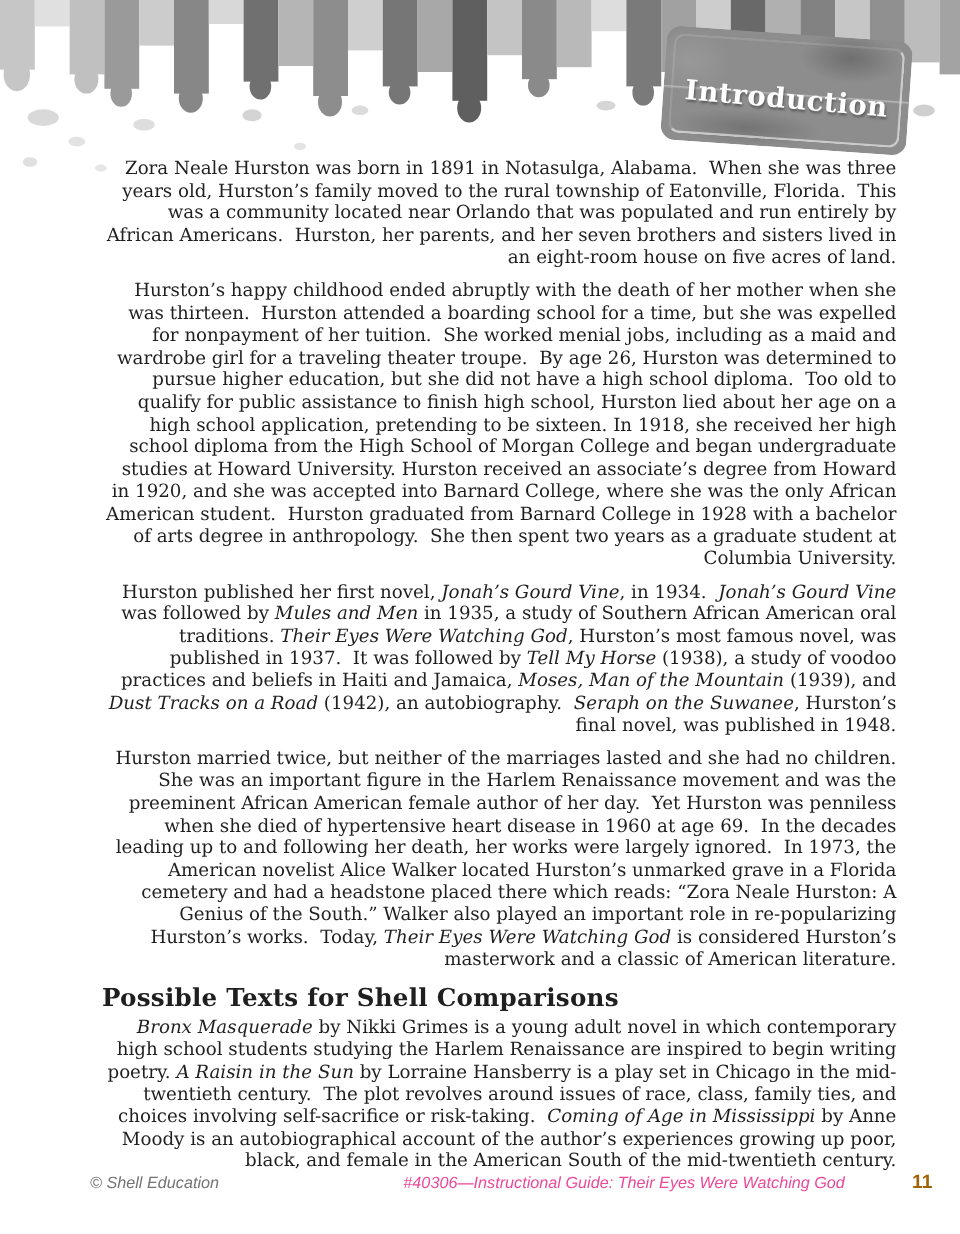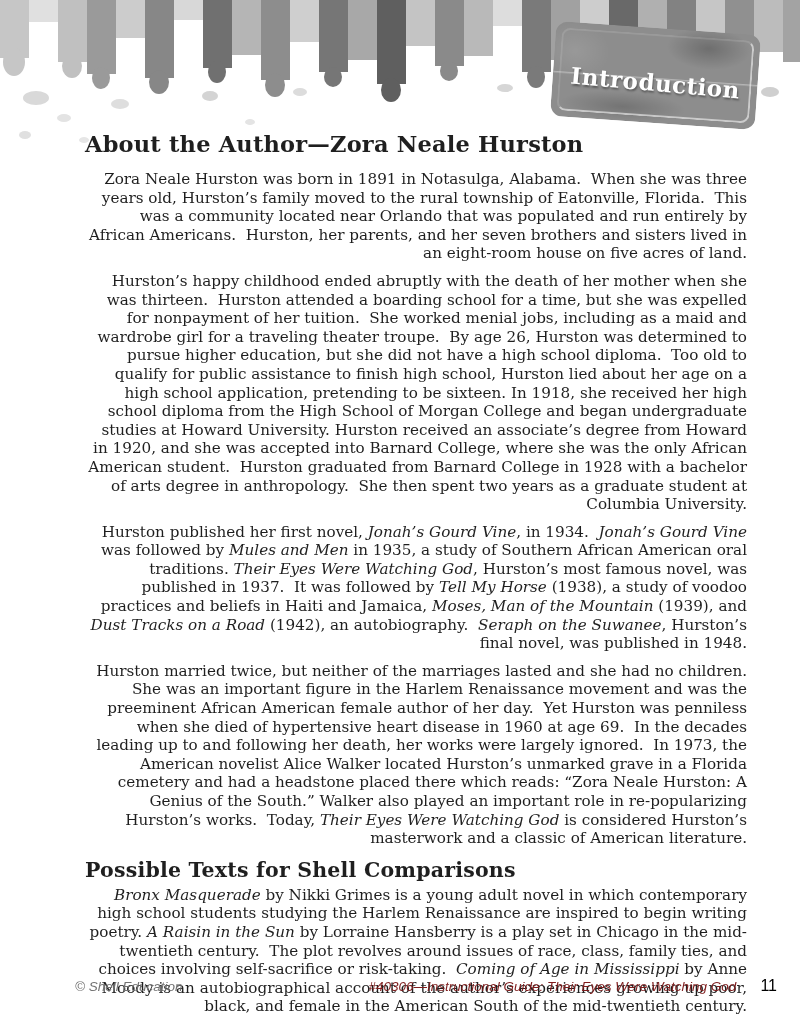--- a/index.html
+++ b/index.html
@@ -108,27 +108,28 @@
     color: #737373;
   }
   .footer .footer-right {
     display: flex;
     align-items: baseline;
     gap: 24px;
   }
   .footer .guide-ref {
     font-style: italic;
     font-size: 13.5px;
-    color: #7f1d1d;
+    color: #ec4899;
   }
   .footer .page-num {
     font-style: normal;
-    font-weight: normal;
+    font-weight: bold;
     font-size: 16px;
-    color: #000000;
+    color: #a16207;
+    margin-left: 32px;
   }
 </style>
 </head>
 <body>
 
 <div class="page">
 
   <svg class="header-art" viewBox="0 0 800 210" aria-hidden="true">
     <rect x="0" y="0" width="29" height="58" fill="#c6c6c6"></rect>
     <rect x="29" y="0" width="29" height="22" fill="#e0e0e0"></rect>
@@ -184,21 +185,20 @@
     <ellipse cx="84" cy="140" rx="5" ry="3" fill="#e6e6e6"></ellipse>
     <ellipse cx="250" cy="122" rx="5" ry="3" fill="#e4e4e4"></ellipse>
   </svg>
 
   <div class="intro-tab">
     <span class="inner-border"></span>
     <span class="tab-label">Introduction</span>
   </div>
 
   <main class="content">
-    <h1>About the Author—Zora Neale Hurston</h1>
     <p><span>Zora Neale Hurston was born in 1891 in Notasulga, Alabama.  When she was three years old, Hurston’s family moved to the rural township of Eatonville, Florida.  This was a community located near Orlando that was populated and run entirely by African Americans.  Hurston, her parents, and her seven brothers and sisters lived in an eight-room house on five acres of land.</span></p>
     <p><span>Hurston’s happy childhood ended abruptly with the death of her mother when she was thirteen.  Hurston attended a boarding school for a time, but she was expelled for nonpayment of her tuition.  She worked menial jobs, including as a maid and wardrobe girl for a traveling theater troupe.  By age 26, Hurston was determined to pursue higher education, but she did not have a high school diploma.  Too old to qualify for public assistance to finish high school, Hurston lied about her age on a high school application, pretending to be sixteen. In 1918, she received her high school diploma from the High School of Morgan College and began undergraduate studies at Howard University. Hurston received an associate’s degree from Howard in 1920, and she was accepted into Barnard College, where she was the only African American student.  Hurston graduated from Barnard College in 1928 with a bachelor of arts degree in anthropology.  She then spent two years as a graduate student at Columbia University.</span></p>
     <p><span>Hurston published her first novel, </span><em>Jonah’s Gourd Vine</em><span>, in 1934.  </span><em>Jonah’s Gourd Vine</em><span> was followed by </span><em>Mules and Men</em><span> in 1935, a study of Southern African American oral traditions. </span><em>Their Eyes Were Watching God</em><span>, Hurston’s most famous novel, was published in 1937.  It was followed by </span><em>Tell My Horse</em><span> (1938), a study of voodoo practices and beliefs in Haiti and Jamaica, </span><em>Moses, Man of the Mountain</em><span> (1939), and </span><em>Dust Tracks on a Road</em><span> (1942), an autobiography.  </span><em>Seraph on the Suwanee</em><span>, Hurston’s final novel, was published in 1948.</span></p>
     <p><span>Hurston married twice, but neither of the marriages lasted and she had no children.  She was an important figure in the Harlem Renaissance movement and was the preeminent African American female author of her day.  Yet Hurston was penniless when she died of hypertensive heart disease in 1960 at age 69.  In the decades leading up to and following her death, her works were largely ignored.  In 1973, the American novelist Alice Walker located Hurston’s unmarked grave in a Florida cemetery and had a headstone placed there which reads: “Zora Neale Hurston: A Genius of the South.” Walker also played an important role in re-popularizing Hurston’s works.  Today, </span><em>Their Eyes Were Watching God</em><span> is considered Hurston’s masterwork and a classic of American literature.</span></p>
     <h2>Possible Texts for Shell Comparisons</h2>
     <p><em>Bronx Masquerade</em><span> by Nikki Grimes is a young adult novel in which contemporary high school students studying the Harlem Renaissance are inspired to begin writing poetry. </span><em>A Raisin in the Sun</em><span> by Lorraine Hansberry is a play set in Chicago in the mid-twentieth century.  The plot revolves around issues of race, class, family ties, and choices involving self-sacrifice or risk-taking.  </span><em>Coming of Age in Mississippi</em><span> by Anne Moody is an autobiographical account of the author’s experiences growing up poor, black, and female in the American South of the mid-twentieth century.</span></p>
   </main>
 
   <footer class="footer">
     <span class="copyright">© Shell Education</span>

